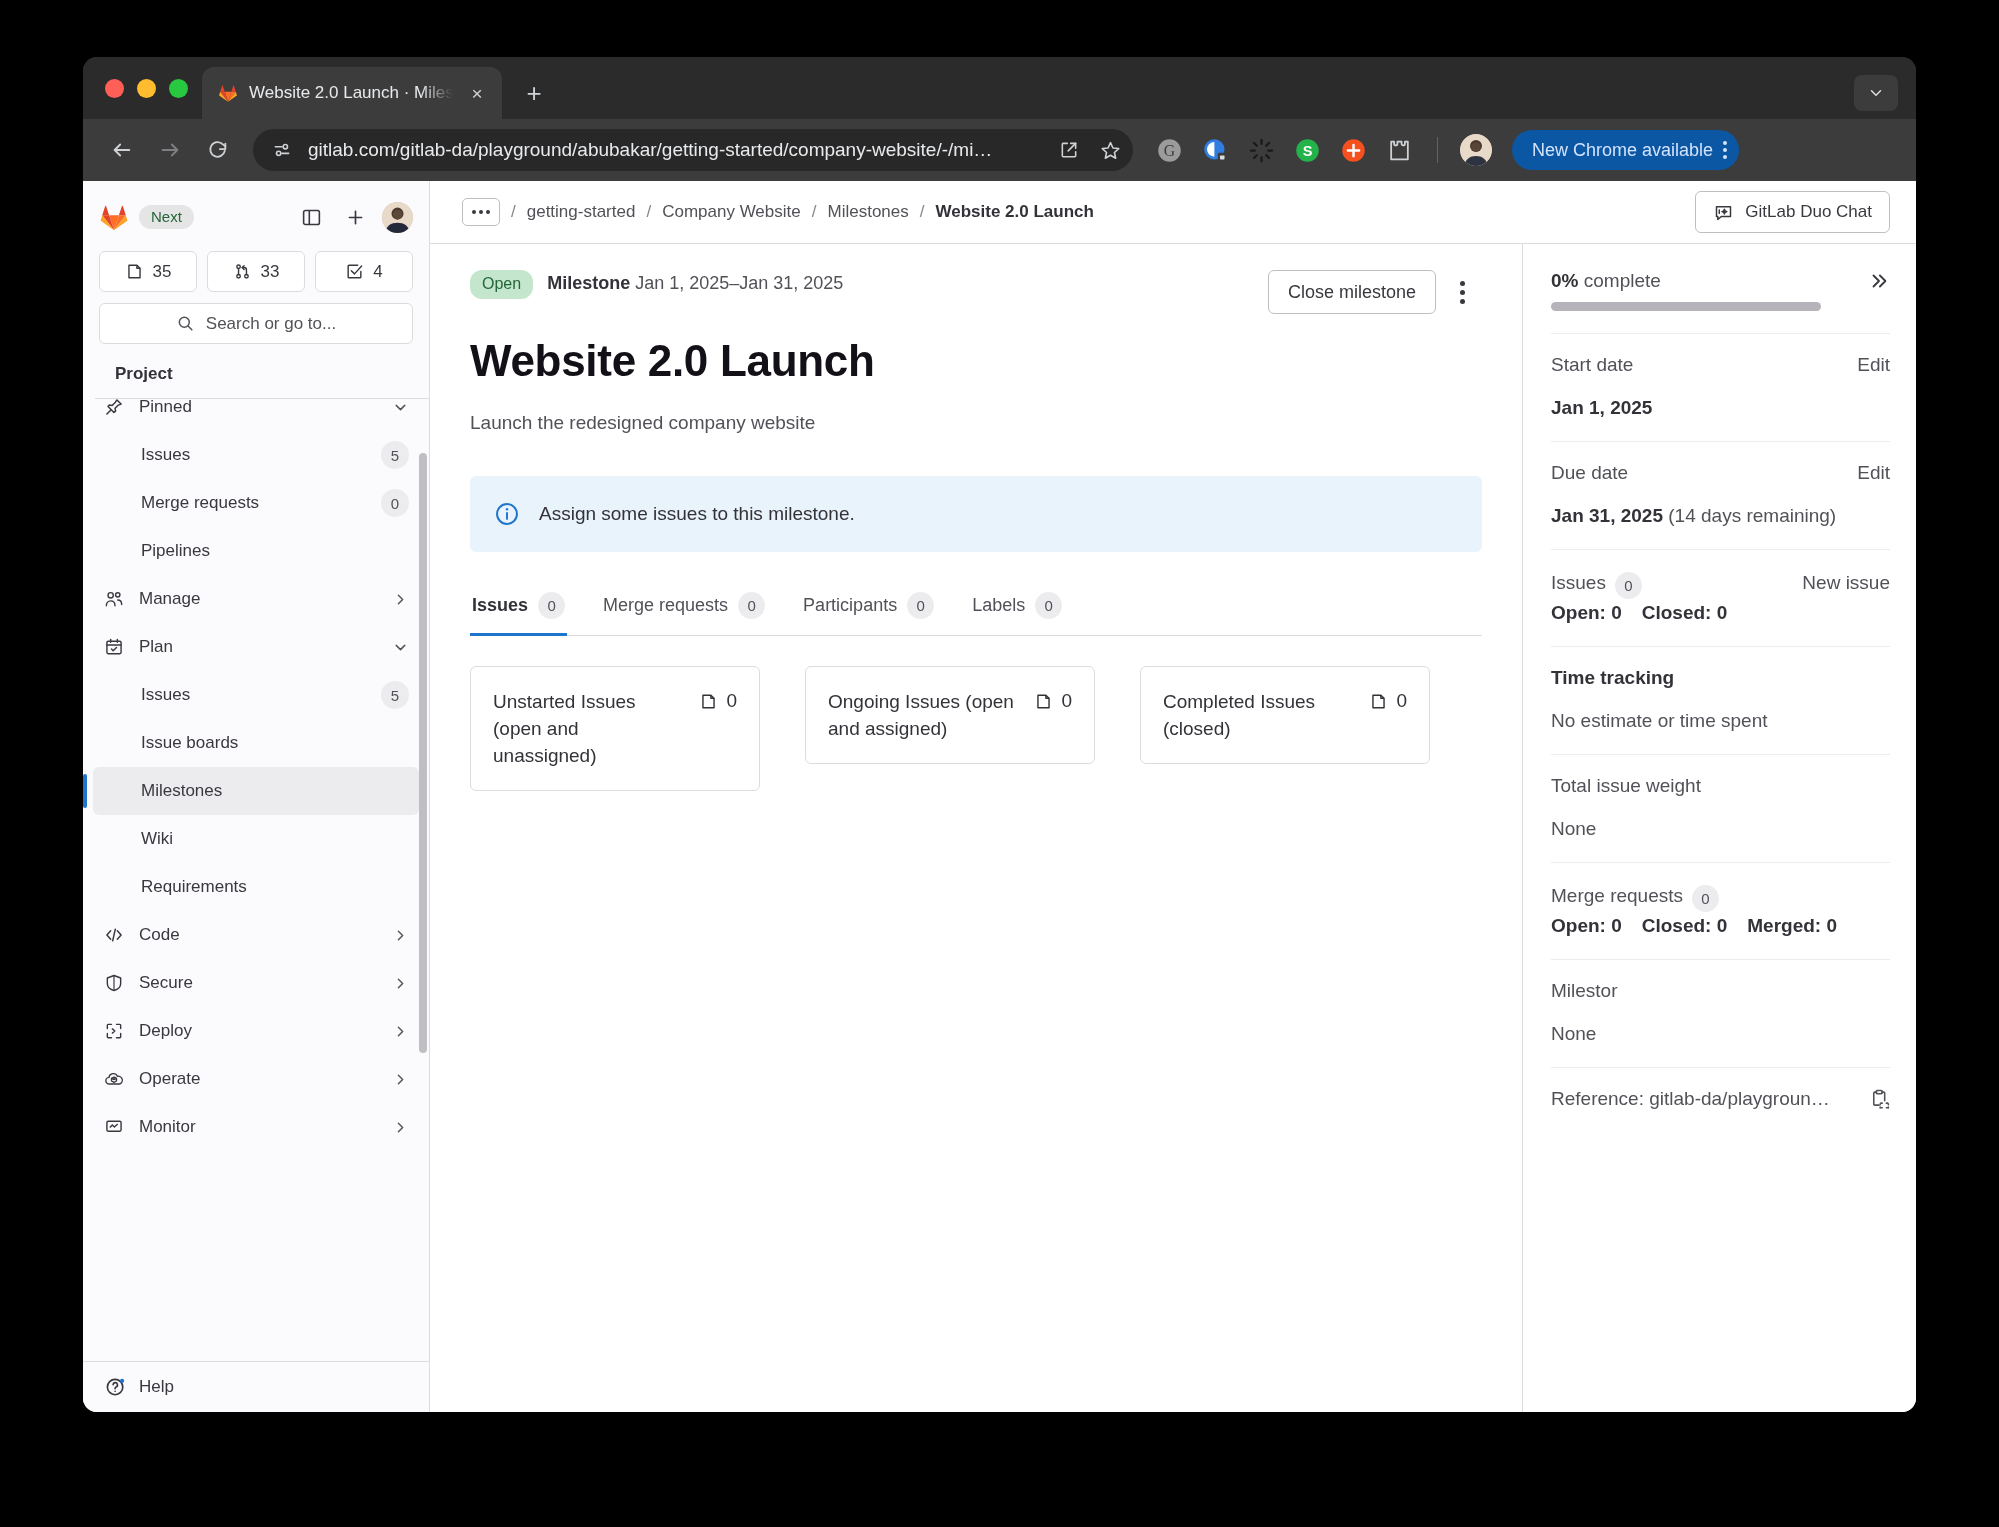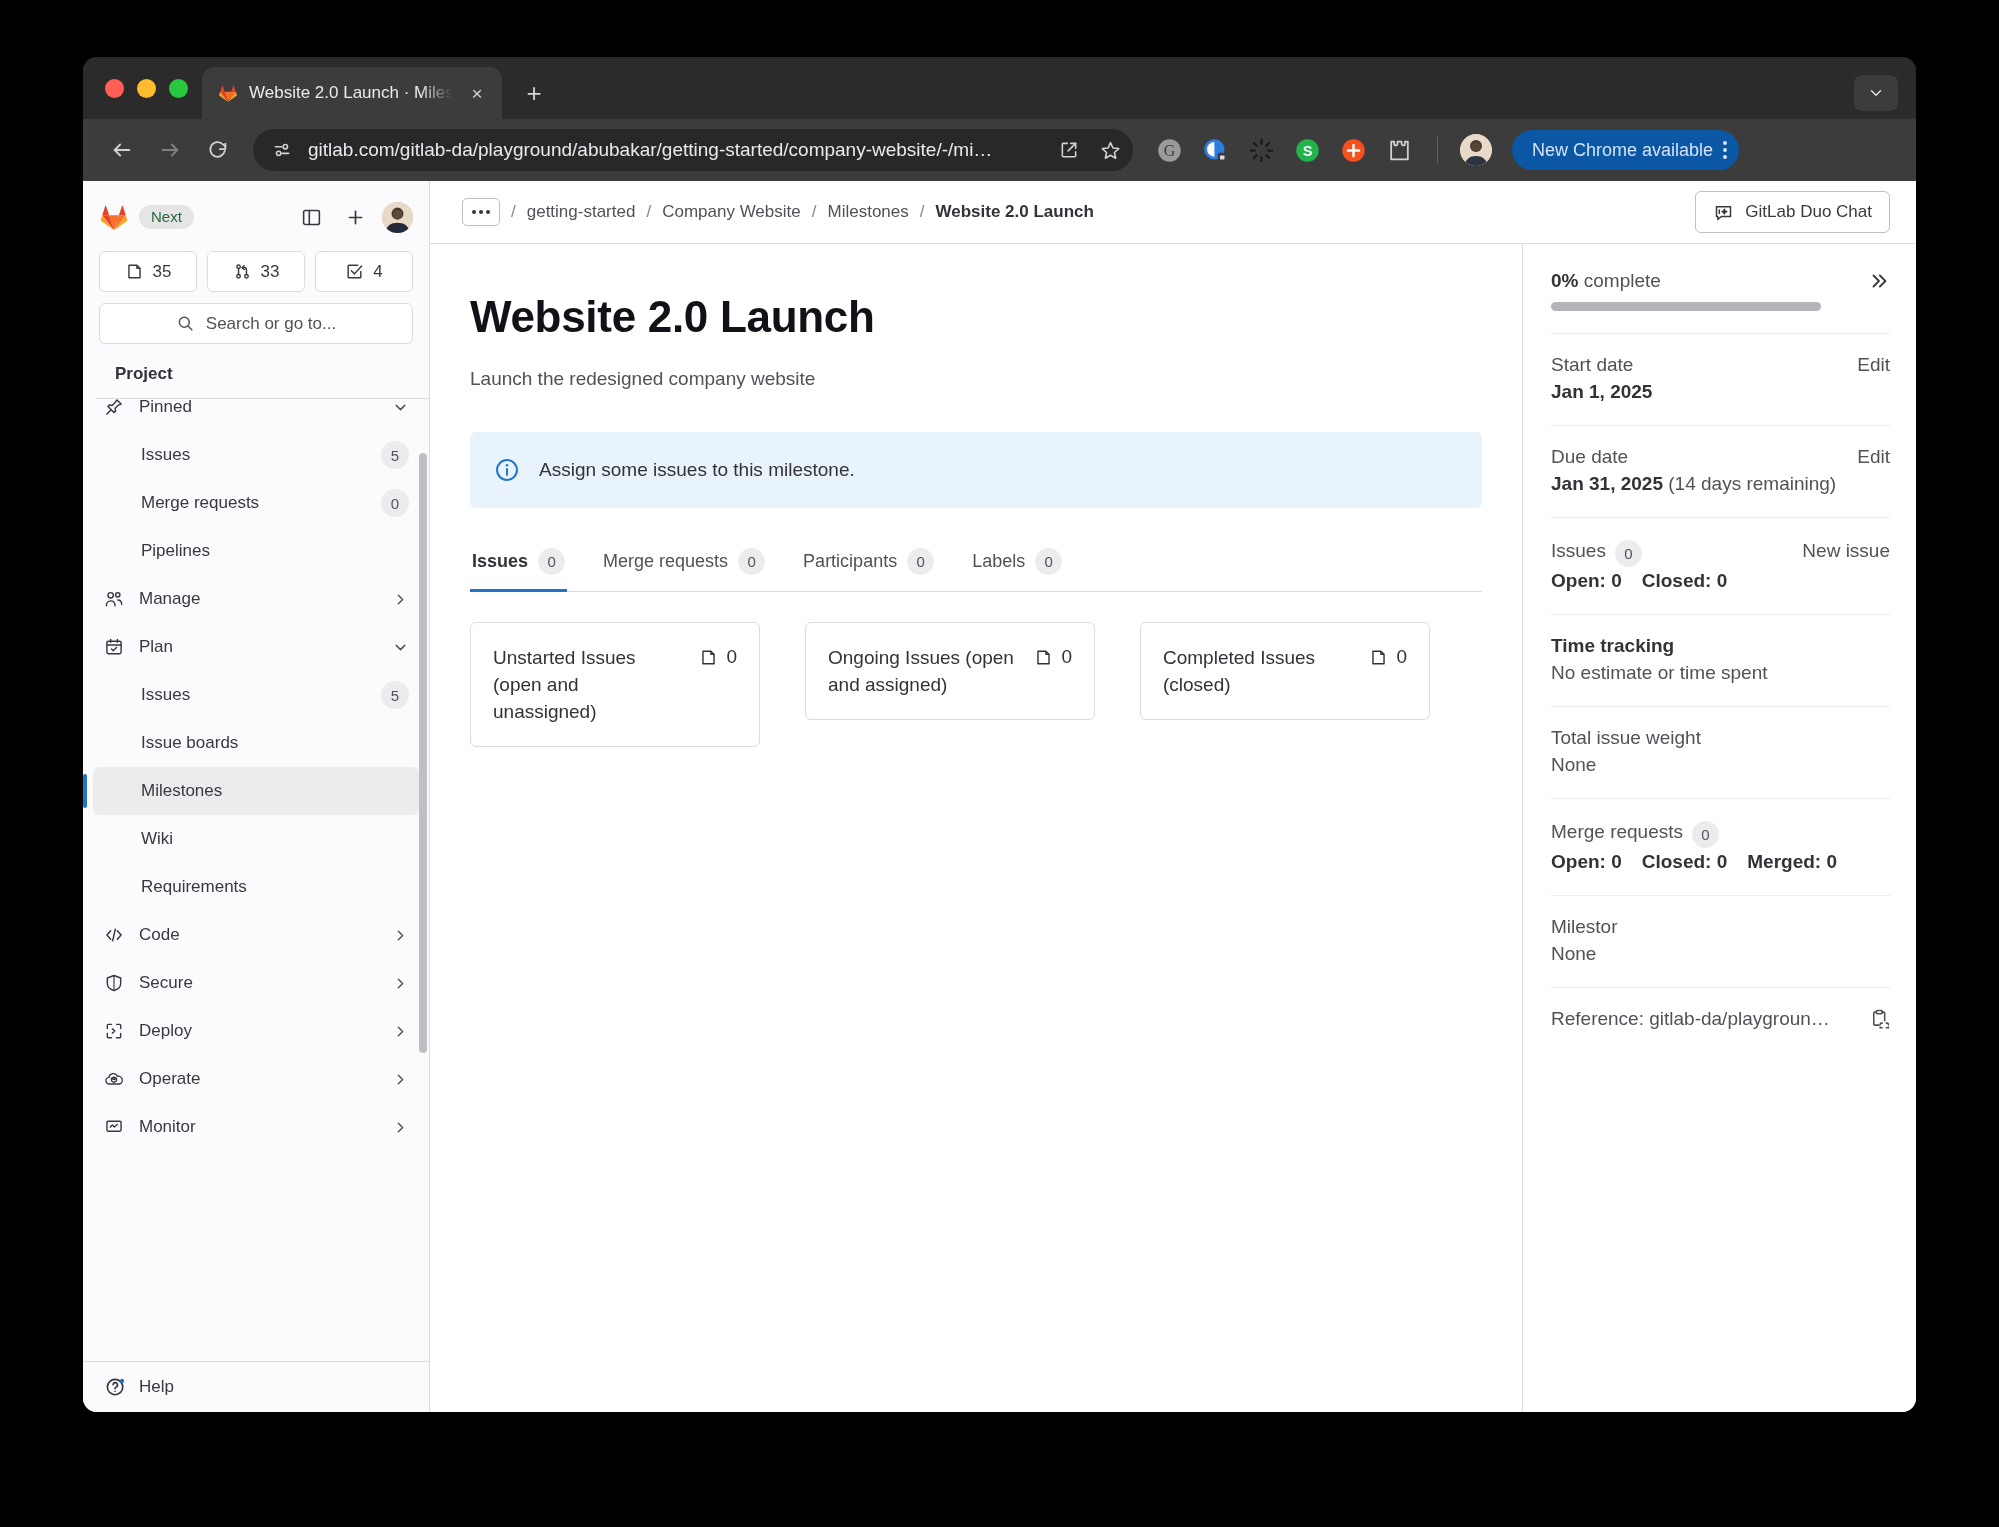--- a/index.html
+++ b/index.html
@@ -310,21 +310,21 @@
   .progress-track {
     height: 9px; background: #b6b4ba; border-radius: 5px;
     margin-top: 10px; width: 270px;
   }
   .aside-sep { height: 1px; background: #ececef; margin: 22px 0 0 0; }
   .aside-block { padding-top: 20px; }
   .aside-row { display: flex; align-items: baseline; }
   .aside-key { font-size: 19px; color: #535158; }
   .aside-key.bold { color: #333238; font-weight: bold; }
   .aside-edit { margin-left: auto; font-size: 19px; color: #535158; }
-  .aside-val { font-size: 19px; color: #333238; font-weight: bold; margin-top: 5px; }
+  .aside-val { font-size: 19px; color: #333238; font-weight: bold; margin-top: 21px; }
   .aside-val .muted { color: #535158; font-weight: normal; }
   .aside-val.normal { font-weight: normal; color: #535158; }
   .aside-badge {
     display: inline-flex; align-items: center; justify-content: center;
     background: #ececef; color: #535158; font-size: 15px;
     min-width: 27px; height: 27px; border-radius: 14px; padding: 0 8px;
     margin-left: 9px; position: relative; top: 2px;
   }
   .aside-counts { font-size: 19px; color: #333238; font-weight: bold; margin-top: 5px; display: flex; gap: 20px; }
   .reference-row { display: flex; align-items: center; gap: 14px; padding-top: 20px; }
@@ -781,20 +781,35 @@
               </svg>
           </span>
           <span>GitLab Duo Chat</span>
         </span>
       </div>
 
       <div class="content-area">
 
         <div class="milestone-main">
 
+          <div class="ms-status-row">
+            <span class="badge-open">Open</span>
+            <span class="ms-meta">
+              <b>Milestone</b>
+              <span>Jan 1, 2025–Jan 31, 2025</span>
+            </span>
+            <span class="ms-actions">
+              <span class="btn-outline">Close milestone</span>
+              <span class="vdots">
+                  <i></i>
+                  <i></i>
+                  <i></i>
+                </span>
+            </span>
+          </div>
 
           <div class="ms-title">Website 2.0 Launch</div>
           <div class="ms-desc">Launch the redesigned company website</div>
 
           <div class="alert-info">
             <span>
               <svg width="26" height="26" viewBox="0 0 24 24" fill="none" stroke="#1f75cb" stroke-width="1.8" stroke-linecap="round">
                   <circle cx="12" cy="12" r="9.2"></circle>
                   <line x1="12" y1="11" x2="12" y2="16.5"></line>
                   <circle cx="12" cy="7.6" r="1.1" fill="#1f75cb" stroke="none"></circle>

